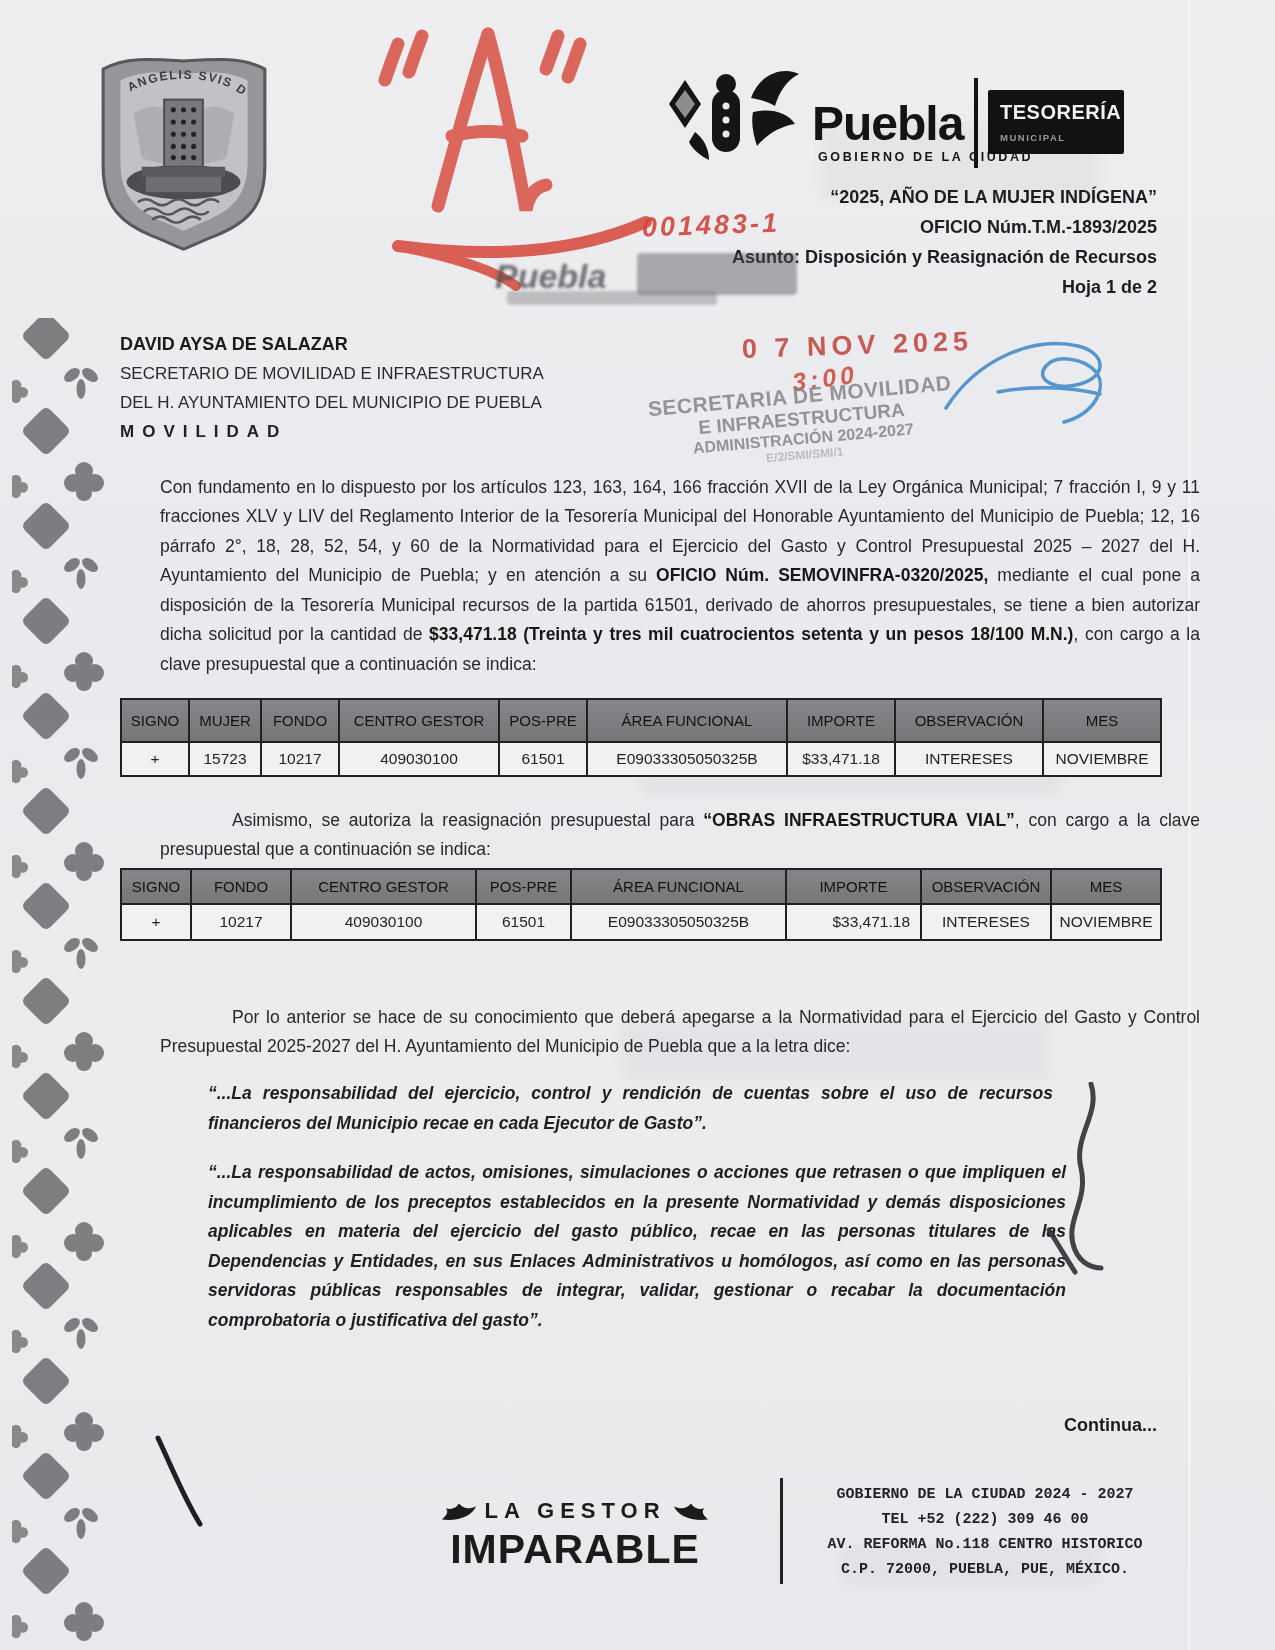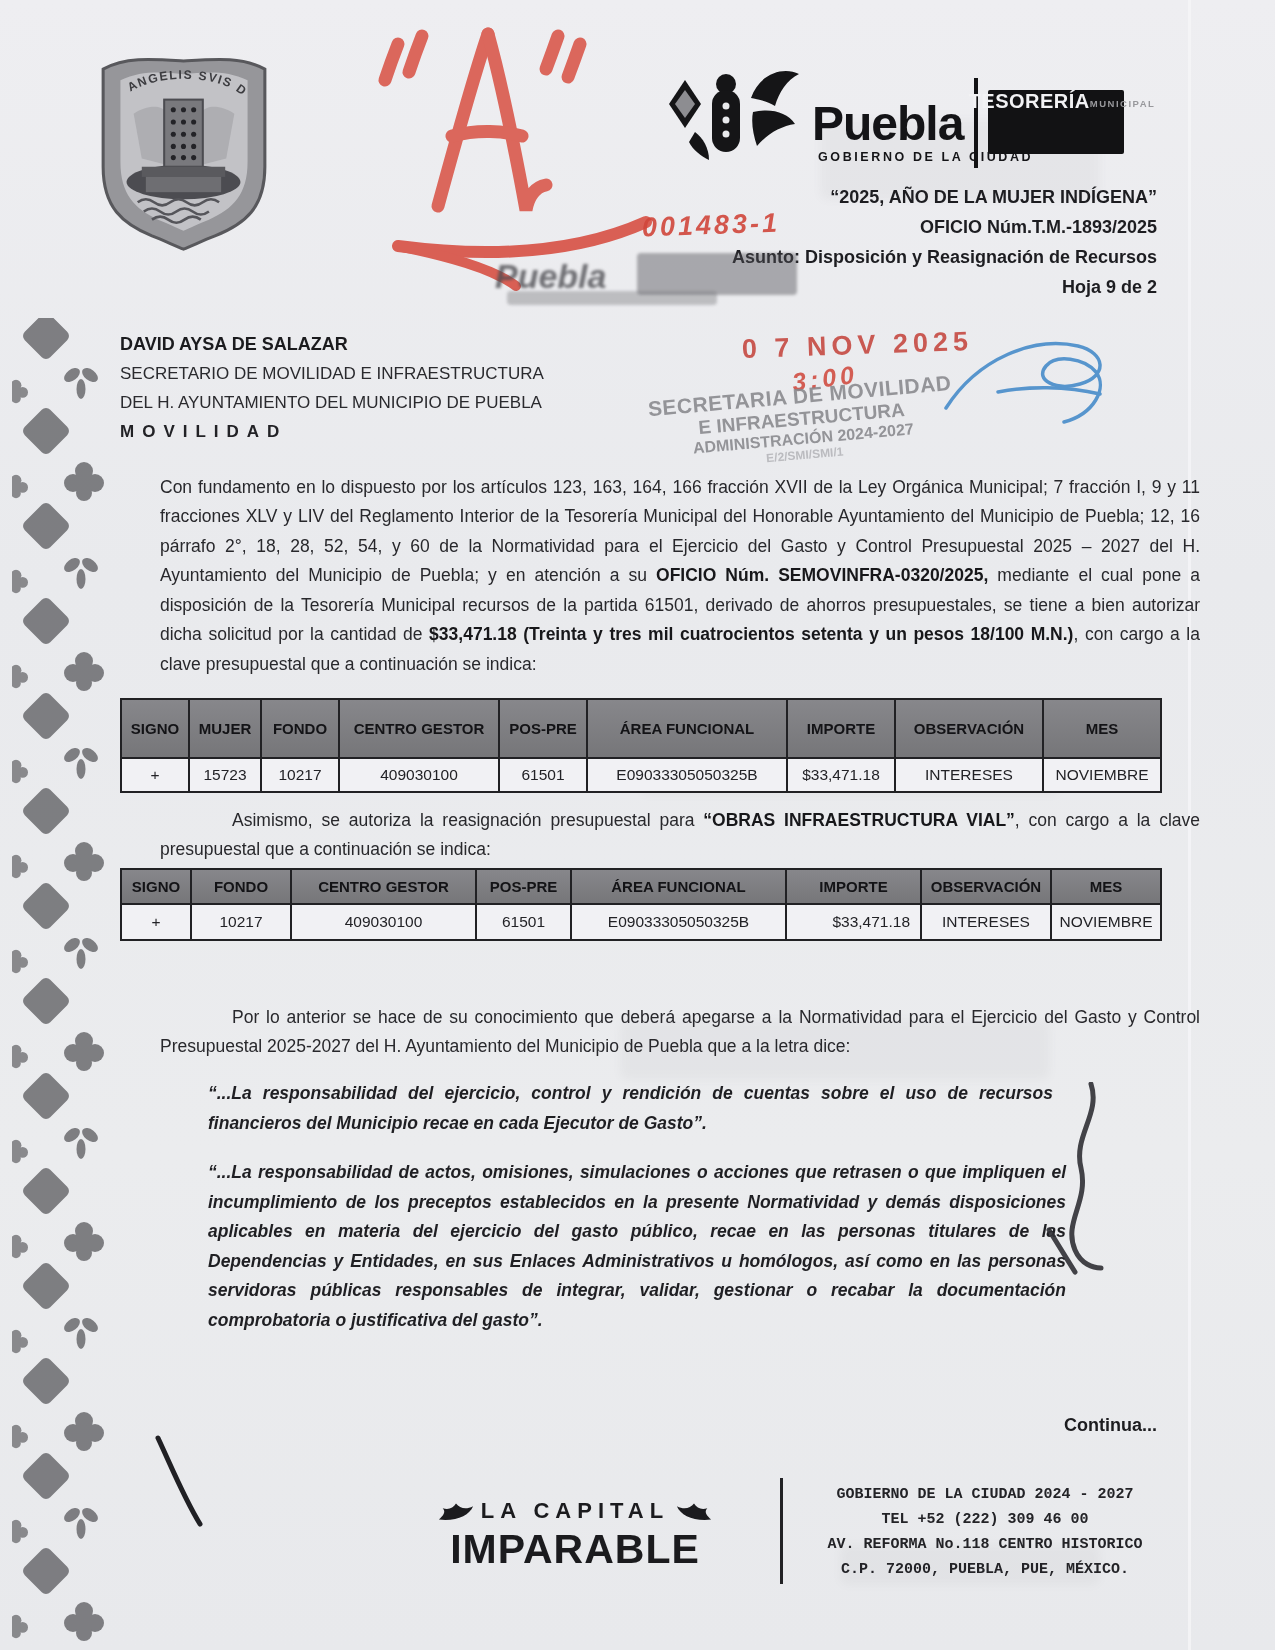--- a/index.html
+++ b/index.html
@@ -25,21 +25,21 @@
   .crayon-swoosh{position:absolute;left:386px;top:208px;width:272px;height:92px;}
   .folio{position:absolute;left:642px;top:210px;font-size:27px;font-weight:700;font-style:italic;
          color:#d1463b;letter-spacing:3px;transform:rotate(-2deg);opacity:.9;}
 
   
   .logo-icon{position:absolute;left:655px;top:66px;width:150px;height:102px;}
   .wordmark{position:absolute;left:812px;top:96px;font-size:48px;font-weight:800;letter-spacing:-1px;color:#141417;}
   .gob-line{position:absolute;left:818px;top:150px;font-size:12.5px;font-weight:800;letter-spacing:2.6px;color:#141417;}
   .logo-bar{position:absolute;left:974px;top:78px;width:4px;height:90px;background:#121214;}
   .tes-box{position:absolute;left:988px;top:90px;width:136px;height:64px;background:#121214;border-radius:2px;
-           display:flex;flex-direction:row;justify-content:center;padding-left:12px;box-sizing:border-box;}
+           display:flex;flex-direction:column;justify-content:center;padding-left:12px;box-sizing:border-box;}
   .tes-box .t1{color:#f2f2f4;font-size:20px;font-weight:800;letter-spacing:.5px;}
   .tes-box .t2{color:#98989c;font-size:9.5px;font-weight:700;letter-spacing:1.5px;margin-top:8px;}
 
   .hdr-lines{position:absolute;right:118px;top:182px;text-align:right;font-weight:800;color:#1d1d21;}
   .hdr-lines div{font-size:18px;line-height:30px;}
 
   
   .smudge-stamp{position:absolute;left:487px;top:243px;width:318px;height:74px;filter:blur(1.6px);opacity:.8;}
   .smudge-stamp .word{position:absolute;left:8px;top:14px;font-size:34px;font-weight:800;color:#4e4e53;font-style:italic;}
   .smudge-stamp .smear{position:absolute;left:150px;top:10px;width:160px;height:42px;background:#515156;opacity:.55;border-radius:4px;}
@@ -70,22 +70,22 @@
   .para b{color:#17171a;}
   .indent{text-indent:72px;}
   #p1{top:455px;}
   #p2{top:788px;}
   #p3{top:985px;}
 
   
   table{position:absolute;left:120px;border-collapse:collapse;table-layout:fixed;width:1040px;background:#f1f1f4;}
   #table1{top:698px;}
   #table2{top:868px;}
-  th{background:linear-gradient(180deg,#87878b,#767679);color:#131316;font-weight:700;font-size:15px;
-     border:2px solid #212124;padding:20px 2px;}
+  th{background:linear-gradient(180deg,#87878b,#767679);color:#131316;font-weight:400;font-size:15px;
+     border:2px solid #212124;padding:12px 2px;}
   td{font-size:15.5px;color:#222226;border:2px solid #212124;text-align:center;padding:7px 2px;}
   #table2 th,#table2 td{padding-top:8px;padding-bottom:8px;}
   #table2 td:nth-child(6){text-align:right;padding-right:10px;}
 
   
   .quote{position:absolute;left:208px;font-size:17.5px;font-weight:700;font-style:italic;
          color:#1f1f23;text-align:justify;line-height:30px;}
   #quote1{top:1078px;width:845px;}
   #quote2{top:1158px;width:858px;line-height:29.5px;}
 
@@ -443,21 +443,21 @@
   <div class="logo-bar"></div>
   <div class="tes-box">
     <div class="t1">TESORERÍA</div>
     <div class="t2">MUNICIPAL</div>
   </div>
 
   <div class="hdr-lines">
     <div>“2025, AÑO DE LA MUJER INDÍGENA”</div>
     <div>OFICIO Núm.T.M.-1893/2025</div>
     <div>Asunto: Disposición y Reasignación de Recursos</div>
-    <div>Hoja 9 de 2</div>
+    <div>Hoja 1 de 2</div>
   </div>
 
   <div class="smudge-stamp">
     <span class="word">Puebla</span>
     <div class="smear"></div>
     <div class="smear2"></div>
   </div>
 
   <div class="recipient">
     <div class="name">DAVID AYSA DE SALAZAR</div>
@@ -574,21 +574,21 @@
     </g>
   </svg>
 
   <div class="continua">Continua...</div>
 
   <div class="capital">
     <div class="row1">
       <svg width="38" height="26" viewBox="0 0 40 26" style="transform:scaleX(-1)">
         <path d="M38 22 C20 24 6 18 2 8 C10 12 16 10 20 5 C23 10 28 12 34 10 C30 14 34 18 38 22 Z" fill="#1b1b1e"></path>
       </svg>
-      <span class="lc">LA CAPITAL</span>
+      <span class="lc">LA GESTOR</span>
       <svg width="38" height="26" viewBox="0 0 40 26">
         <path d="M38 22 C20 24 6 18 2 8 C10 12 16 10 20 5 C23 10 28 12 34 10 C30 14 34 18 38 22 Z" fill="#1b1b1e"></path>
       </svg>
     </div>
     <div class="imp">IMPARABLE</div>
   </div>
 
   <div class="addr-bar"></div>
   <div class="addr">
       <div>GOBIERNO DE LA CIUDAD 2024 - 2027</div>

